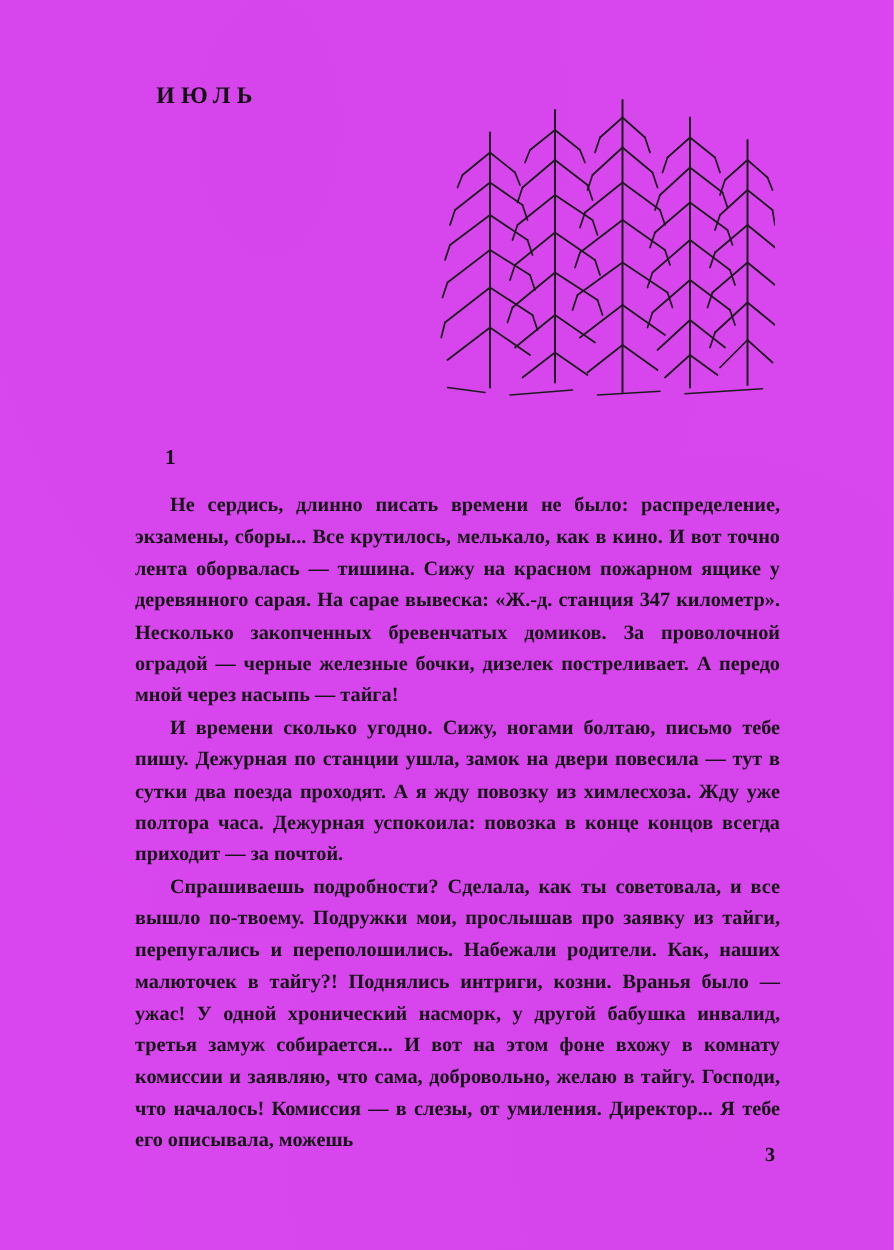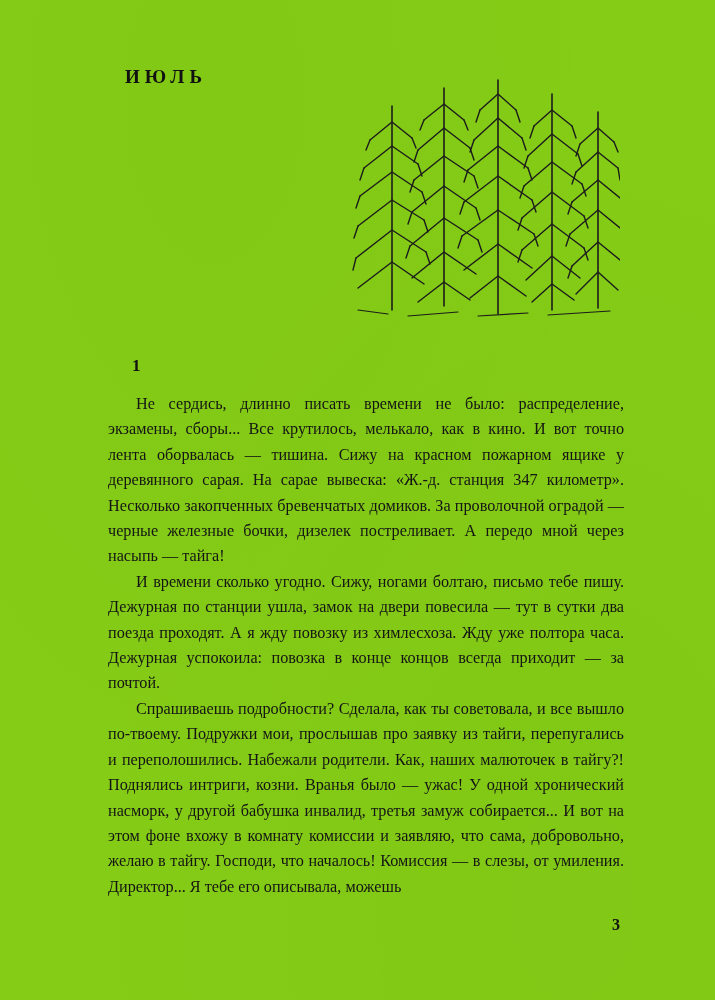--- a/index.html
+++ b/index.html
@@ -11,21 +11,21 @@
     height: 1000px;
     background: #ffffff;
     font-family: "Liberation Serif", "DejaVu Serif", serif;
     color: #1a1a1a;
     overflow: hidden;
   }
   .page {
     position: relative;
     width: 715px;
     height: 1000px;
-    background: #84cc16;
+    background: #d946ef;
   }
   
   .page::before {
     content: "";
     position: absolute;
     inset: 0;
     background:
       radial-gradient(ellipse at 30% 10%, rgba(0,0,0,0.015), rgba(0,0,0,0) 60%),
       radial-gradient(ellipse at 80% 90%, rgba(0,0,0,0.02), rgba(0,0,0,0) 65%);
     pointer-events: none;
@@ -75,20 +75,21 @@
     font-size: 16.2px;
     line-height: 25.4px;
     text-align: justify;
     text-justify: inter-word;
     color: #151515;
     hyphens: manual;
   }
   .body-text p {
     margin: 0;
     text-indent: 28px;
+    font-weight: bold;
   }
   .page-number {
     position: absolute;
     left: 612px;
     top: 916px;
     font-size: 16px;
     font-weight: bold;
     color: #111;
   }
 </style>

